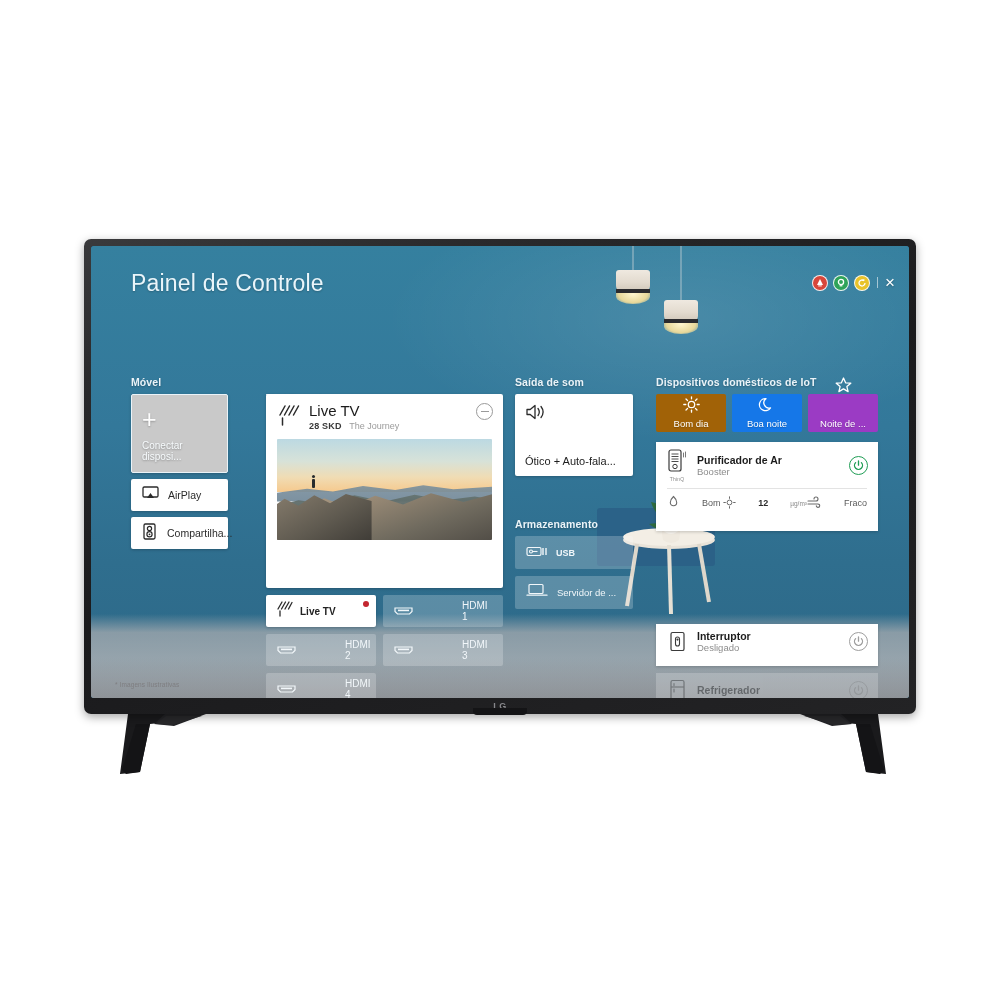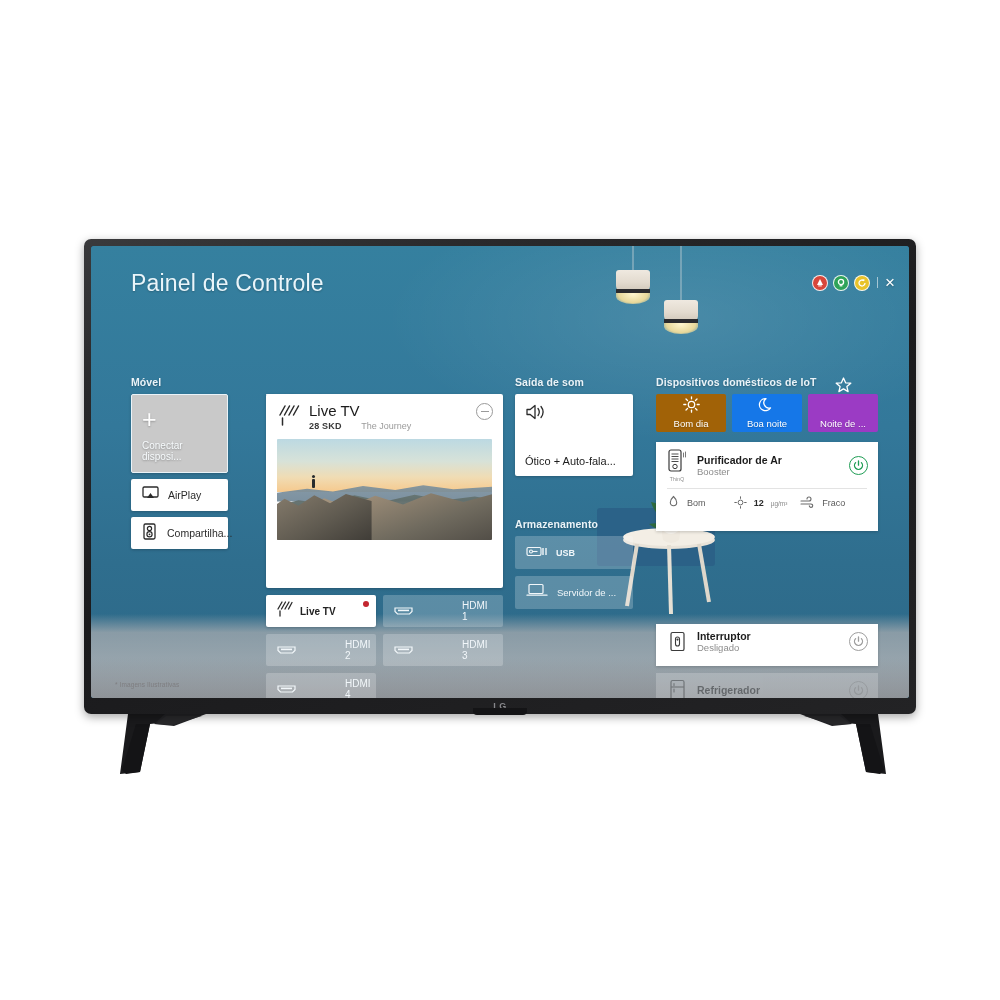--- a/index.html
+++ b/index.html
@@ -174,21 +174,21 @@
   .dev { position:absolute; background:#fff; box-shadow:0 1px 3px rgba(0,0,0,.2); }
   .dev-row { display:flex; align-items:center; padding:7px 10px 6px 9px; }
   .dev-ico { width:24px; margin-right:8px; display:flex; flex-direction:column; align-items:center; }
   .dev-ico .tq { font-size:5px; color:#8a8a8a; margin-top:1px; letter-spacing:.2px;}
   .dev-name { font-size:10.5px; color:#1c1c1c; font-weight:bold; line-height:1.15;}
   .dev-sub { font-size:9.5px; color:#8c8c8c; margin-top:1px; line-height:1.15;}
   .pwr { margin-left:auto; width:19px; height:19px; border-radius:50%; display:flex; align-items:center; justify-content:center; border:1.3px solid #9e9e9e; }
   .pwr.green { border-color:#1f9d55; }
   .hr { height:1px; background:#e3e3e3; margin:0 11px; }
   .meta { display:flex; padding:6px 11px 8px 11px; }
-  .meta .m { flex:1; display:flex; align-items:center; gap:7px; font-size:9px; color:#5a5a5a; }
+  .meta .m { flex:1; display:flex; align-items:center; gap:22px; font-size:9px; color:#5a5a5a; }
 
   .dev.highlight { border:2px solid #8e1b32; box-shadow:0 2px 6px rgba(0,0,0,.3); }
   .progress { height:2.5px; background:#d8d8d8; margin:2px 11px 0 11px; position:relative; border-radius:2px; }
   .progress i { position:absolute; left:0; top:0; bottom:0; width:52%; background:#7a7a7a; border-radius:2px; }
   .remain { text-align:center; font-size:10.5px; color:#1c1c1c; font-weight:bold; padding:6px 0 7px 0; }
 
   .dev.faded { opacity:.38; }
 
   .watermark {
     position:absolute; left:24px; bottom:10px; font-size:6.5px; color:#7e7e80; letter-spacing:.1px;
@@ -332,21 +332,21 @@
                     <path d="M12 10 L17 1"></path>
                     <path d="M16.5 10 L21.5 1"></path>
                   <path d="M5.5 13 L5.5 20"></path>
                 </g>
               </svg>
             </span>
             <div>
               <div class="livetv-t1">Live TV</div>
               <div class="livetv-t2">
                 <b>28 SKD</b>
-                <span style="margin-left:17px;">The Journey</span>
+                <span style="margin-left:5px;">The Journey</span>
               </div>
             </div>
             <div class="minus-btn">
                 <i></i>
               </div>
           </div>
           <div class="thumb">
             <div class="sky"></div>
             <div class="ridge-far"></div>
             <div class="ridge-mid"></div>

